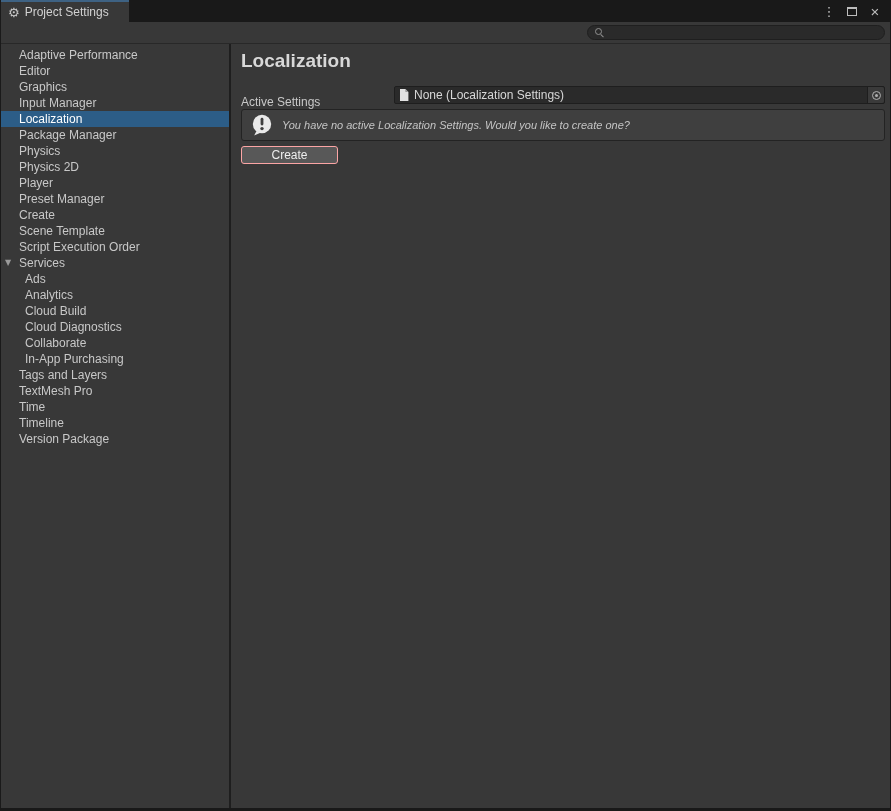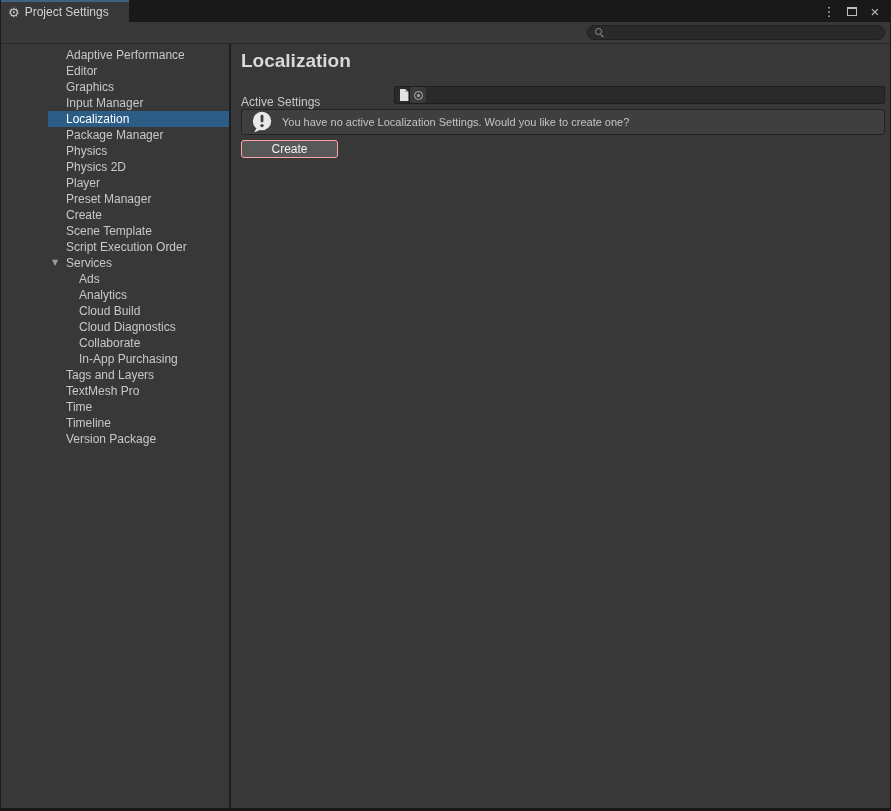--- a/index.html
+++ b/index.html
@@ -103,23 +103,23 @@
     border-right: 2px solid #1E1E1E;
     padding-top: 3px;
     overflow: hidden;
   }
   .sb-row {
     height: 16px;
     display: flex; align-items: center;
     position: relative;
     padding-left: 18px;
     font-size: 12px; color: #C8C8C8;
-    white-space: nowrap; cursor: default; margin-left: 47px;
-  }
-  .sb-row.child { padding-left: 31px; }
+    white-space: nowrap; cursor: default;
+  }
+  .sb-row.child { padding-left: 24px; }
   .sb-row.selected { background: #2C5D87; color: #FFFFFF; }
   .foldout {
     position: absolute; left: 4px; top: 50%;
     transform: translateY(-50%);
     font-size: 8px; line-height: 1; color: #9A9A9A;
     font-family: "DejaVu Sans", sans-serif;
   }
 
   .main { flex: 1; min-width: 0; padding: 0 5px 0 10px; }
   .main-title {
@@ -151,26 +151,27 @@
   }
   .picker-glyph { width: 9px; height: 9px; border: 1px solid #B0B0B0; border-radius: 50%; position: relative; }
   .picker-glyph::after {
     content: ""; position: absolute; left: 50%; top: 50%;
     width: 3px; height: 3px; margin: -1.5px 0 0 -1.5px;
     background: #B0B0B0; border-radius: 50%;
   }
 
   .helpbox {
     margin-top: 5px;
-    height: 26px;
+    height: 32px;
     background: #3F3F3F;
     border: 1px solid #232323;
     border-radius: 3px;
     display: flex; align-items: center;
     padding: 0 8px;
+    font-style: italic;
   }
   .help-icon { flex: 0 0 24px; display: flex; }
   .help-text { margin-left: 8px; font-size: 11px; color: #C4C4C4; }
 
   .create-btn {
     display: block;
     margin-top: 5px;
     width: 97px; height: 18px;
     background: #585858;
     border: 1px solid #fca5a5;
@@ -293,20 +294,21 @@
 
       <div class="settings-row">
         <span class="settings-label">Active Settings</span>
         <div class="object-field">
           <span class="obj-doc-icon">
             <svg width="10" height="12" viewBox="0 0 10 12">
               <path d="M1 0 H6.4 L9.4 3 V12 H1 Z" fill="#E2E2E2"></path>
               <path d="M6.4 0 L9.4 3 H6.4 Z" fill="#9A9A9A"></path>
             </svg>
           </span>
+          <span class="obj-text">None (Localization Settings)</span>
           <span class="obj-picker">
             <span class="picker-glyph"></span>
           </span>
         </div>
       </div>
 
       <div class="helpbox">
         <span class="help-icon">
           <svg width="24" height="24" viewBox="0 0 24 24">
             <circle cx="12" cy="11" r="9.2" fill="#E9E9E9"></circle>

